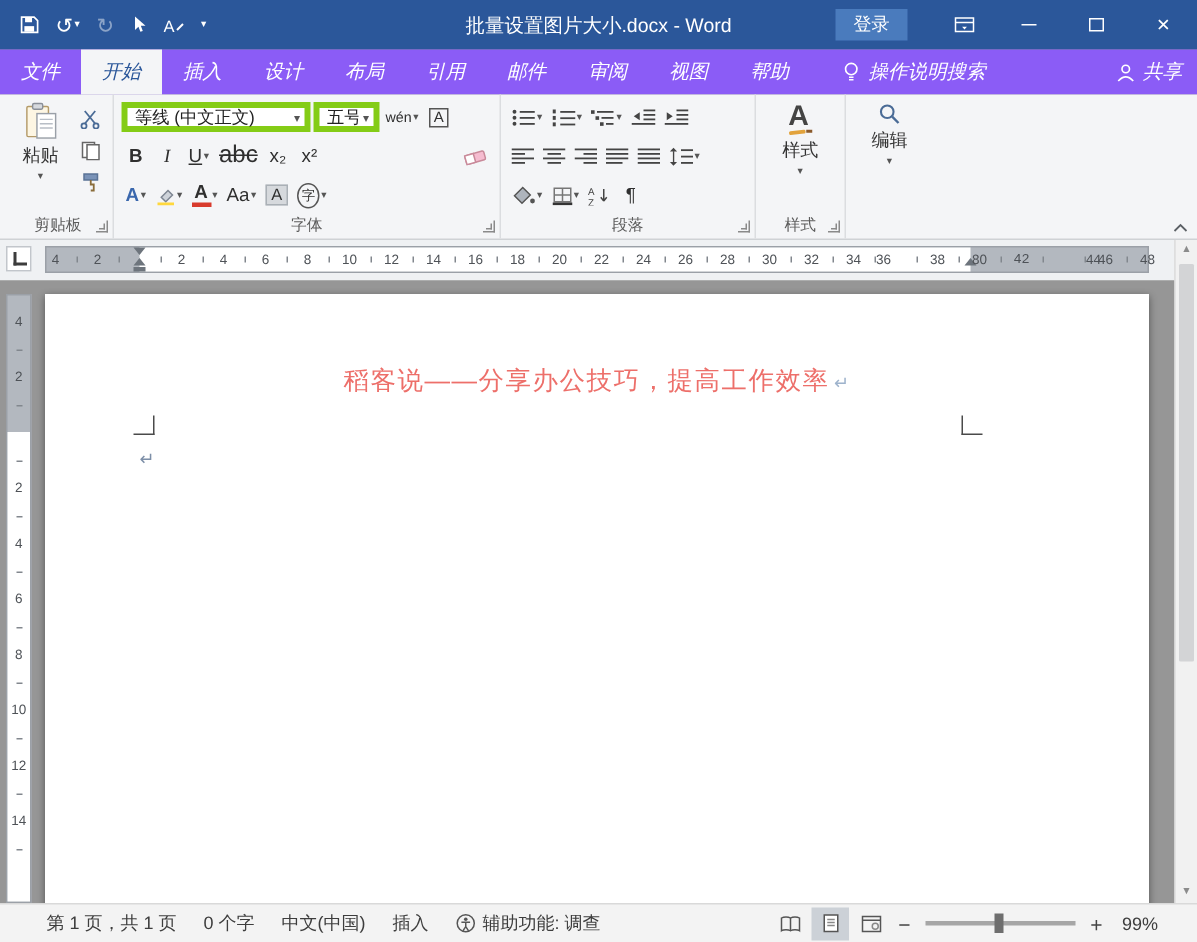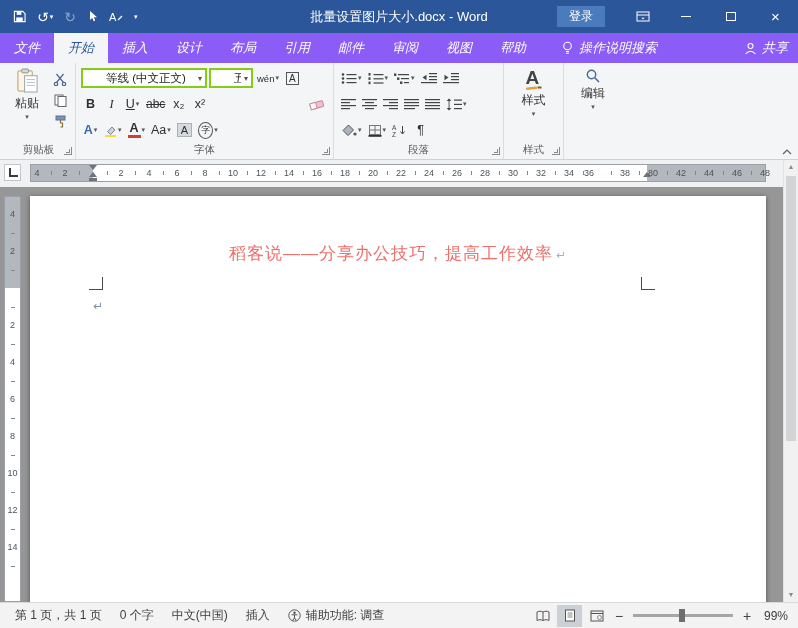--- a/index.html
+++ b/index.html
@@ -35,31 +35,31 @@
 .glabel{position:absolute;left:0;right:0;bottom:2px;text-align:center;font-size:10.5px;color:#5c5c5c;white-space:nowrap}
 .launcher{position:absolute;right:3px;bottom:4px;width:8px;height:8px;border-right:1px solid #8a8a8a;border-bottom:1px solid #8a8a8a}
 .launcher::after{content:"";position:absolute;right:1px;bottom:1px;width:3px;height:3px;border-right:1px solid #8a8a8a;border-bottom:1px solid #8a8a8a}
 .bigbtn{display:flex;flex-direction:column;align-items:center;gap:1px;padding-top:2px;font-size:12px;color:#333}
 .bigbtn .dd{font-size:7px;color:#555}
 .paste{width:40px}
 .clipcol{display:flex;flex-direction:column;gap:4px;margin-top:5px}
 .smbtn{width:20px;height:17px;display:flex;align-items:center;justify-content:center}
 .rows{display:flex;flex-direction:column;gap:2px}
 .frow{display:flex;align-items:center;gap:2px;height:24px}
-.combo{display:flex;align-items:center;height:20px;background:#fff;border:2px solid #84cc16;font-size:11.5px;color:#222;padding:0 3px 0 23px}
+.combo{display:flex;align-items:center;height:20px;background:#fff;border:4px solid #84cc16;font-size:11.5px;color:#222;padding:0 3px 0 5px}
 .combo .val{flex:1;overflow:hidden;white-space:nowrap}
 .combo .dd{font-size:8px;color:#555;margin-left:3px}
 .c-name{width:126px}
 .c-size{width:44px}
 .fbtn,.pbtn{min-width:19px;height:21px;display:inline-flex;align-items:center;justify-content:center;font-size:12.5px;color:#2f2f2f;padding:0 2px;gap:1px}
 .fbtn .dd,.pbtn .dd{font-size:7px;color:#555}
 .bold{font-weight:bold}
 .ital{font-style:italic;font-family:"Liberation Serif",serif}
 .und{text-decoration:underline}
-.strike{text-decoration:line-through;font-size:12px}
+.strike{text-decoration:line-through;font-size:16px}
 .stack{display:flex;flex-direction:column;align-items:center;line-height:1}
 .bar{width:13px;height:3px;margin-top:1px;display:block}
 .fx{color:#3a67ad;font-weight:bold}
 .shadeA{background:#d6d9dd;border:1px solid #aab0b6;padding:0 3px;font-size:11px}
 .encl{border:1px solid #555;border-radius:50%;font-size:9px;padding:1px 2px}
 .boxA{border:1px solid #555;font-size:10px;padding:0 2px}
 .pinyin{font-size:9.5px}
 .mla{margin-left:auto}
 .sA{position:relative;font-size:19px;font-weight:bold;color:#444;line-height:1}
 .sA svg{display:block;margin-top:-2px}
@@ -90,21 +90,21 @@
 .cmark-r{position:absolute;left:611px;top:81px;width:14px;height:13px;border-left:1px solid #4a4a4a;border-bottom:1px solid #4a4a4a}
 .bodypm{position:absolute;left:63px;top:103px;color:#7d8fa8;font-size:12px}
 
 
 .vscroll{position:absolute;top:160px;right:0;width:15px;bottom:26px;background:#f1f1f1;border-left:1px solid #e2e2e2}
 .sarrow{position:absolute;left:0;width:100%;text-align:center;font-size:7px;color:#8b8b8b;line-height:14px}
 .sarrow.up{top:0}.sarrow.down{bottom:0}
 .sthumb{position:absolute;top:16px;left:2px;width:10px;height:265px;background:#d3d4d6;border-radius:1px}
 
 
-.statusbar{position:absolute;bottom:0;left:0;right:0;height:26px;background:#f3f3f3;border-top:1px solid #d9d9d9;display:flex;align-items:center;font-size:12px;color:#3d3d3d;padding:0 6px}
+.statusbar{position:absolute;bottom:0;left:0;right:0;height:26px;background:#f3f3f3;border-top:1px solid #d9d9d9;display:flex;align-items:center;font-size:12px;color:#3d3d3d;padding:0 22px}
 .sitem{padding:0 9px;display:flex;align-items:center;gap:5px;white-space:nowrap}
 .sright{margin-left:auto;display:flex;align-items:center}
 .vbtn{width:25px;height:22px;display:flex;align-items:center;justify-content:center;margin:0 1px}
 .vbtn.active{background:#ccd1d7}
 .zbtn{width:18px;text-align:center;font-size:14px;color:#444}
 .zoomtrack{position:relative;width:100px;height:3px;background:#a6a6a6;margin:0 5px}
 .zoomcenter{position:absolute;left:50px;top:-2px;width:1px;height:7px;background:#8b8b8b}
 .zoomhandle{position:absolute;left:46px;top:-5px;width:6px;height:13px;background:#6e6e6e}
 .zoomlabel{width:36px;text-align:right;padding-right:4px}
 svg{display:block}
@@ -543,22 +543,22 @@
         <span class="hnum" style="left: 370px;">22</span>
         <span class="hnum" style="left: 398px;">24</span>
         <span class="hnum" style="left: 426px;">26</span>
         <span class="hnum" style="left: 454px;">28</span>
         <span class="hnum" style="left: 482px;">30</span>
         <span class="hnum" style="left: 510px;">32</span>
         <span class="hnum" style="left: 538px;">34</span>
         <span class="hnum" style="left: 558px;">36</span>
         <span class="hnum" style="left: 594px;">38</span>
         <span class="hnum" style="left: 622px;">80</span>
-        <span class="hnum" style="left: 650px;">42</span>
-        <span class="hnum" style="left: 678px;">44</span>
+        <span class="hnum" style="left: 650px; font-family: Liberation Mono, monospace;">42</span>
+        <span class="hnum" style="left: 698px;">44</span>
         <span class="hnum" style="left: 706px;">46</span>
         <span class="hnum" style="left: 734px;">48</span>
         <i class="htick" style="left: 20px;"></i>
         <i class="htick" style="left: 48px;"></i>
         <i class="htick" style="left: 76px;"></i>
         <i class="htick" style="left: 104px;"></i>
         <i class="htick" style="left: 132px;"></i>
         <i class="htick" style="left: 160px;"></i>
         <i class="htick" style="left: 188px;"></i>
         <i class="htick" style="left: 216px;"></i>

